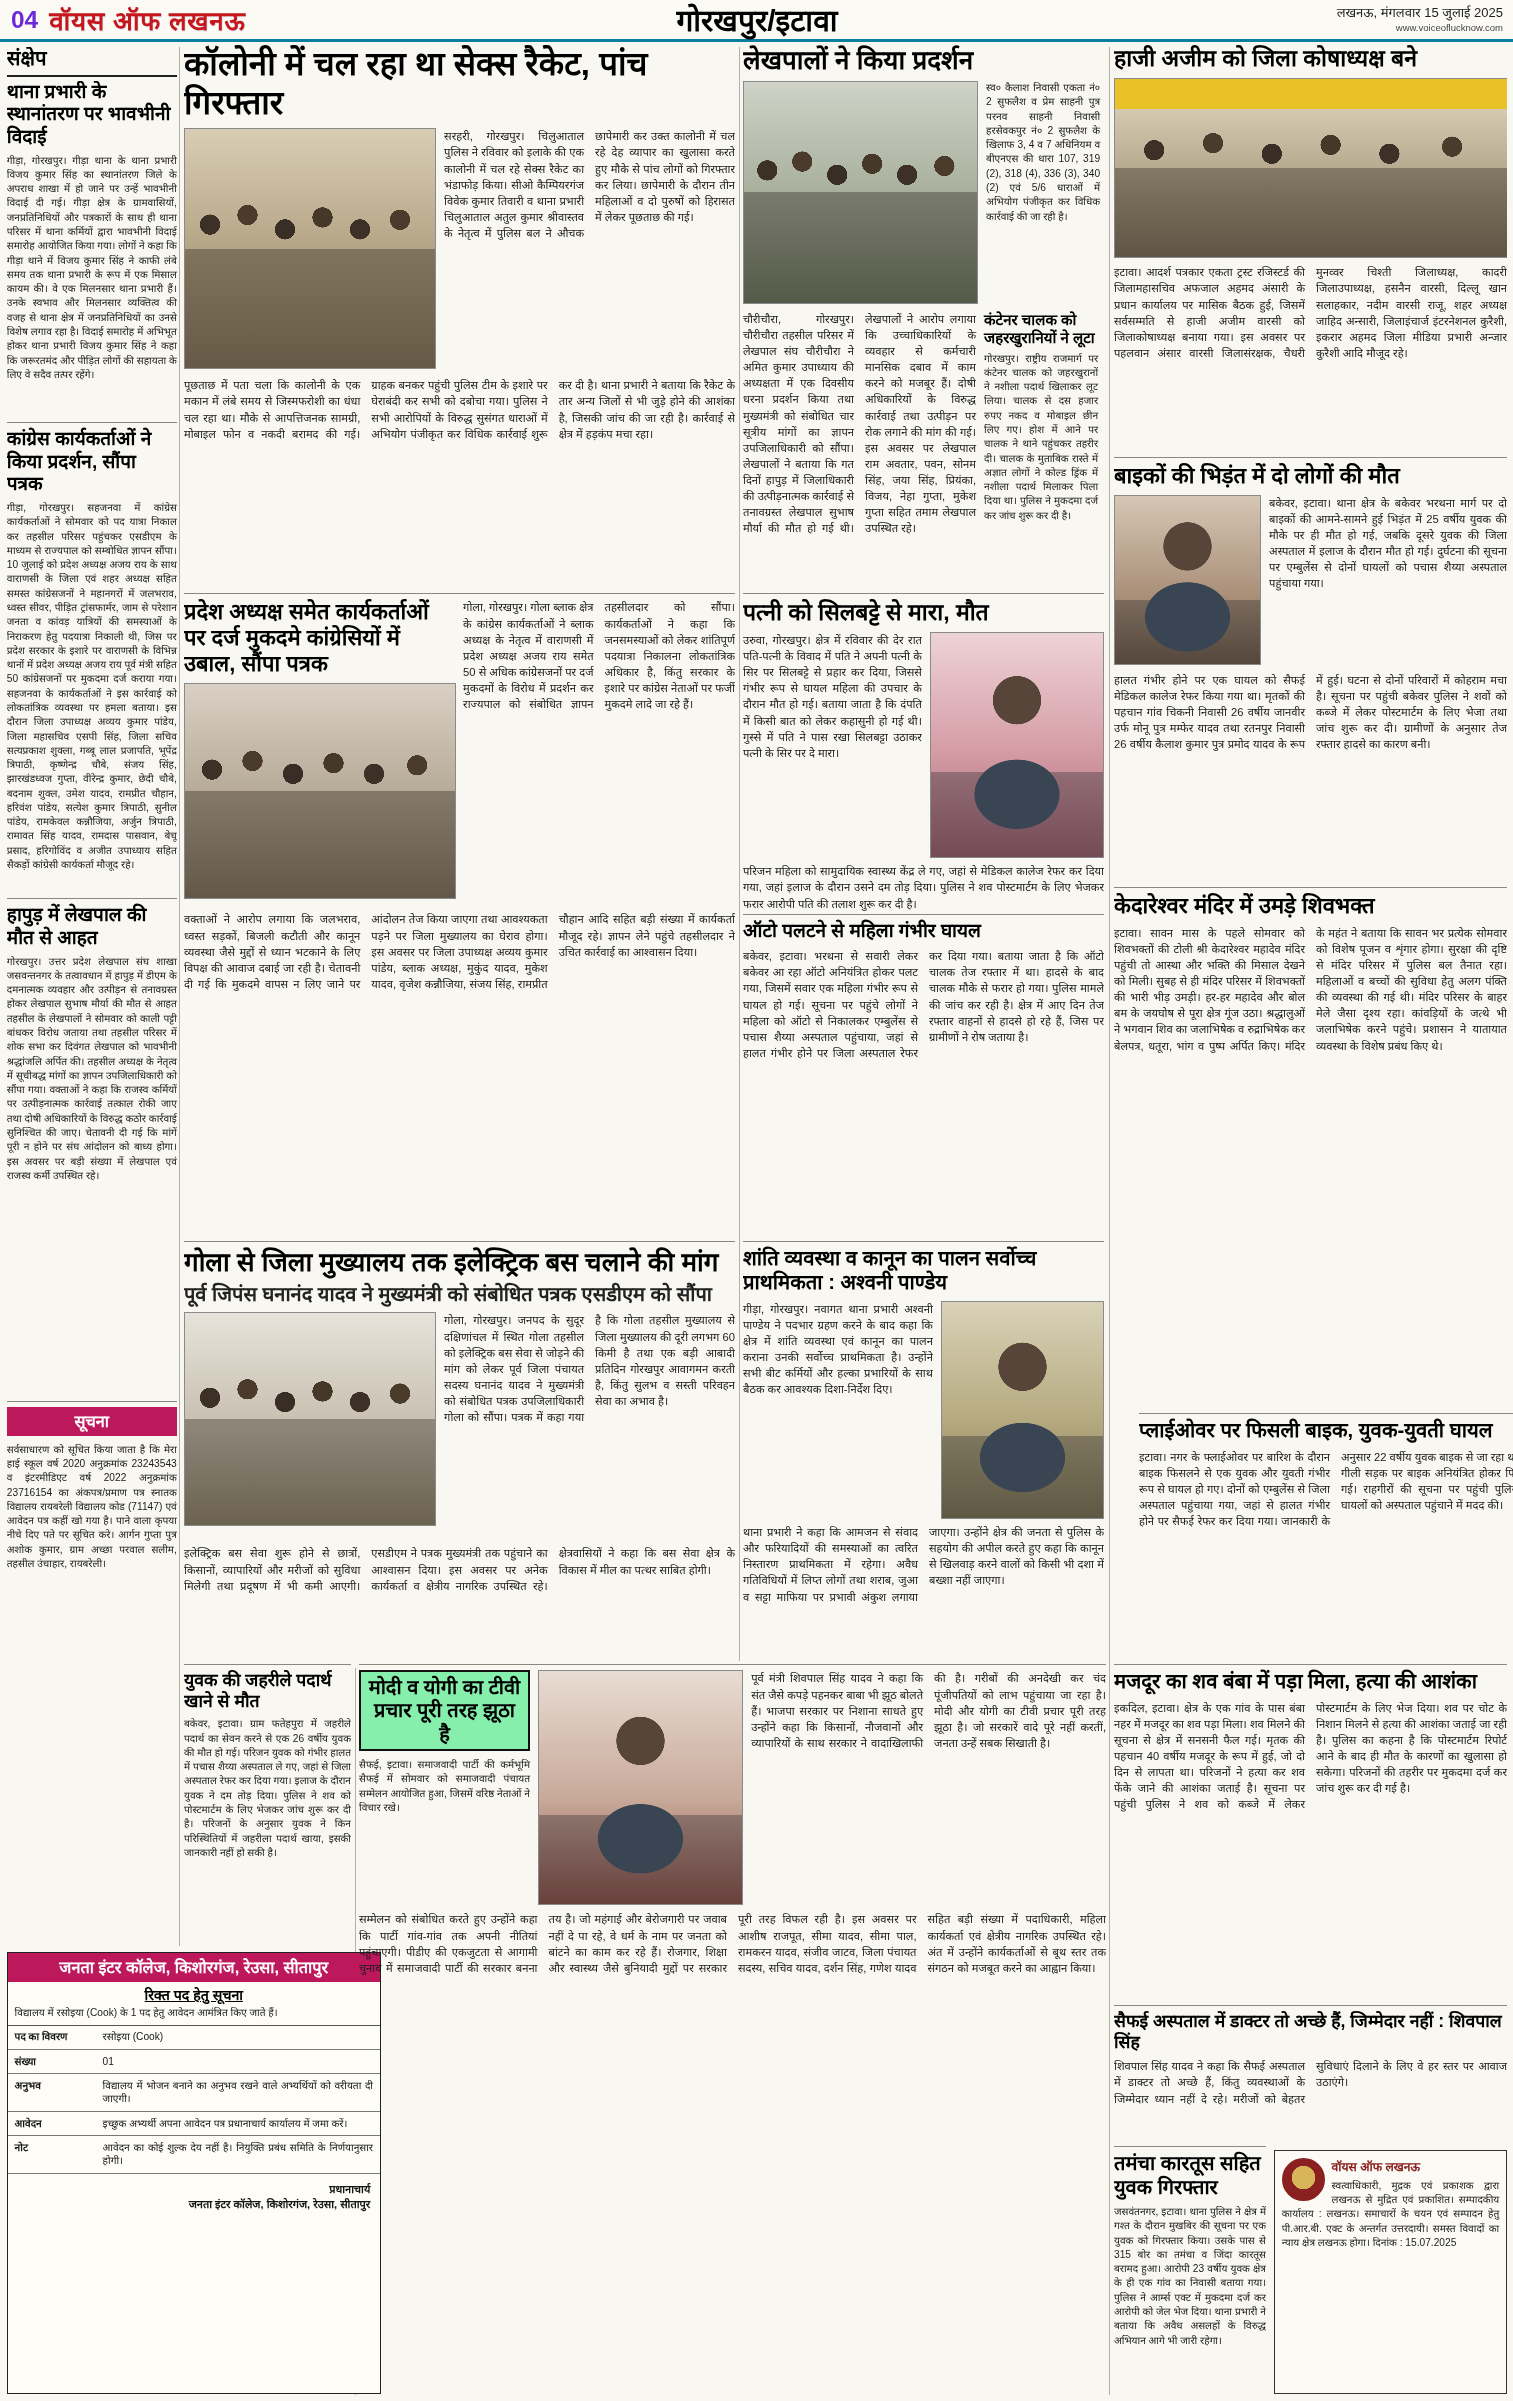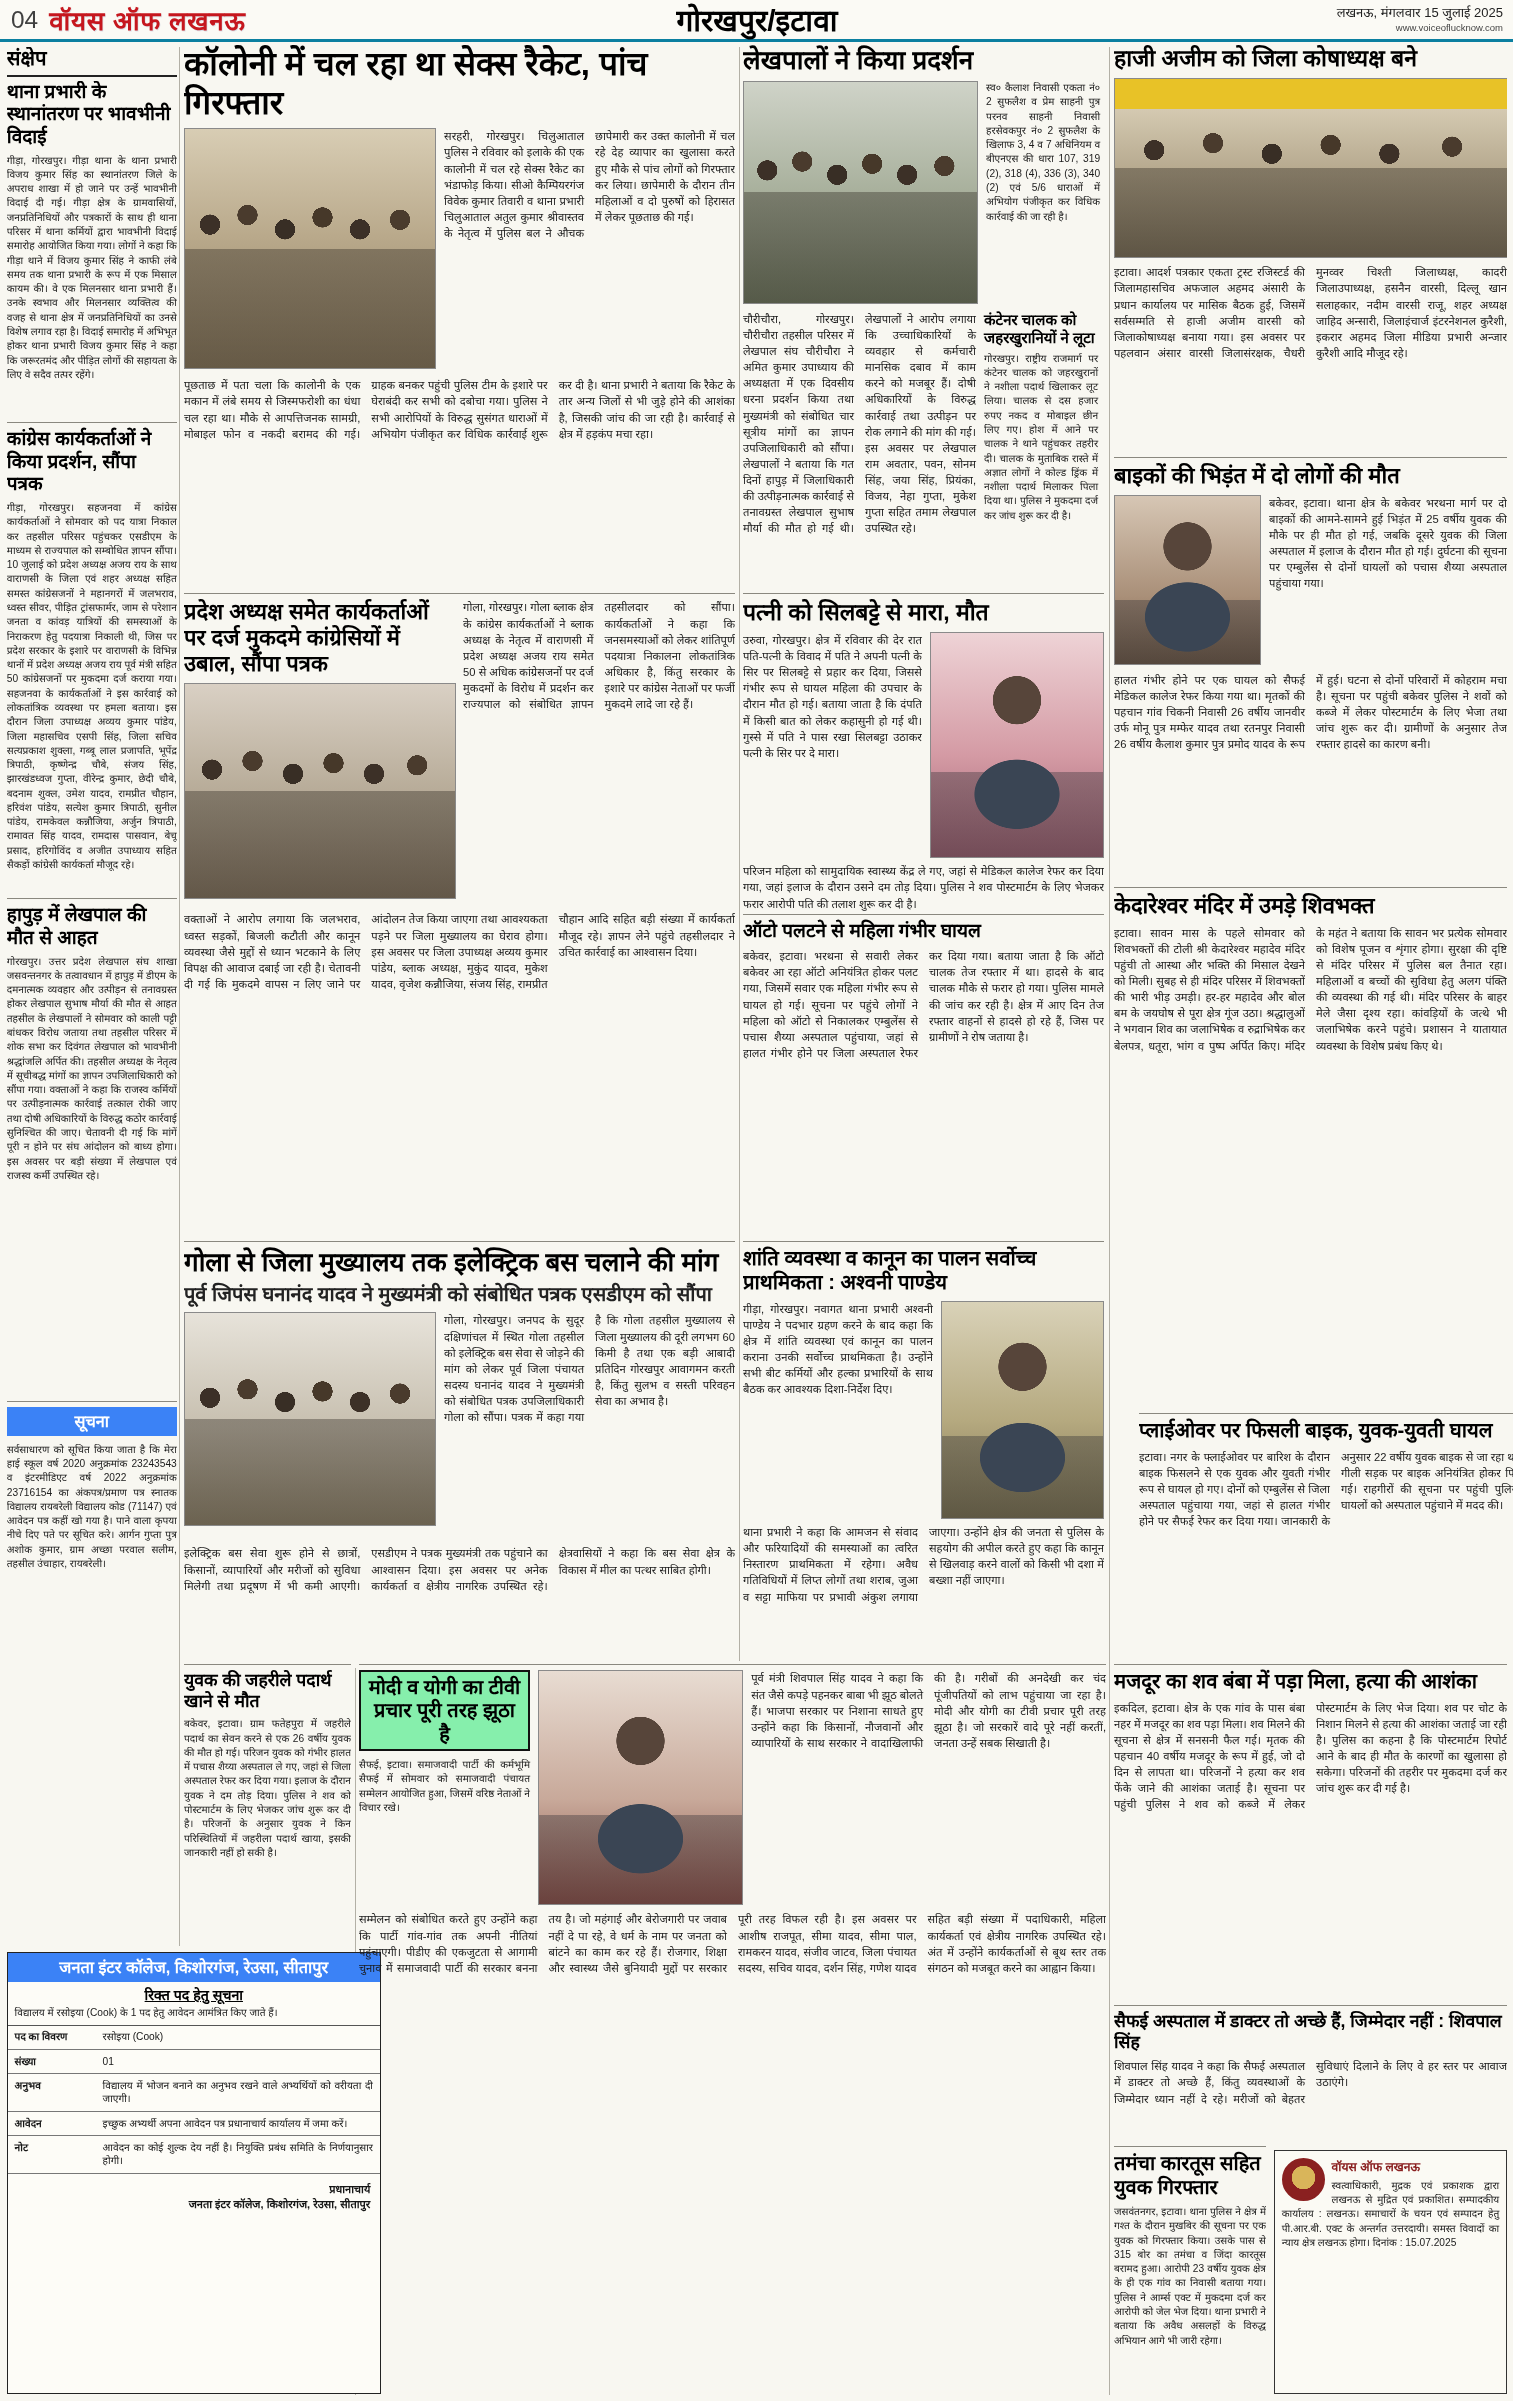--- a/index.html
+++ b/index.html
@@ -1,39 +1,39 @@
 <!DOCTYPE html>
 <html style="font-size:11px"><head>
 <meta charset="utf-8">
 <style>
   html,body{margin:0;padding:0;background:#dddbd4;}
   .page{position:relative;width:1514px;height:2401px;margin:0 auto;background:#f8f7f1;
         font-family:"Liberation Sans","DejaVu Sans",sans-serif;color:#161616;overflow:hidden;}
   
   .masthead-bar{position:absolute;left:0;top:0;width:1514px;height:42px;box-sizing:border-box;
         border-bottom:3.4px solid #0b7fa0;display:flex;align-items:center;padding:0 11px;background:#fbfaf5;}
-  .pageno{font-size:24.4px;font-weight:normal;color:#404040;margin-right:11px;}
+  .pageno{font-size:24.4px;font-weight:bold;color:#6d28d9;margin-right:11px;}
   .masthead{font-size:26px;font-weight:bold;color:#c6171e;letter-spacing:0.7px;text-shadow:0.7px 0.7px 0 #1a3c8f22;}
   .section-center{position:absolute;left:0;right:0;text-align:center;font-size:30px;font-weight:bold;color:#000;pointer-events:none;}
   .datebox{margin-left:auto;text-align:right;font-size:13px;line-height:1.3;color:#222;z-index:2;}
   .datebox .site{font-size:9.5px;color:#444;}
   
   .blk{position:absolute;box-sizing:border-box;overflow:hidden;}
   .sep{border-top:1.4px solid #8a887f;padding-top:5.4px;}
   .hl{font-weight:bold;color:#000;line-height:1.18;margin:0 0 5.4px 0;}
   .h48{font-size:33px}.h38{font-size:26px}.h36{font-size:24.4px}.h34{font-size:23px}
   .h32{font-size:22px}.h30{font-size:20.3px}.h28{font-size:19px}.h26{font-size:17.6px}.h24{font-size:20px}.h22{font-size:15px}
   .body{text-align:justify;font-size:11.2px;line-height:1.44;color:#1b1b1b;}
   .sm{font-size:10.2px;line-height:1.4;}
   .cols2{columns:2;column-gap:11px;}
   .cols3{columns:3;column-gap:11px;}
   .cols4{columns:4;column-gap:11px;}
   .row{display:flex;gap:8.1px;}
   .vrule{position:absolute;width:0.7px;background:#b3b0a6;}
-  .bar{background:#3b82f6;color:#fff;text-align:center;font-weight:bold;font-size:16.3px;line-height:28.5px;height:28.5px;}
+  .bar{background:#be185d;color:#fff;text-align:center;font-weight:bold;font-size:16.3px;line-height:28.5px;height:28.5px;}
   .brief{border-bottom:2.7px double #222;}
   
   .ph{position:relative;border:0.7px solid #8a8a8a;flex:none;overflow:hidden;}
   .ph-sex{background:linear-gradient(180deg,#d8cdb4 0%,#b9a98b 45%,#8a7a5f 100%);}
   .ph-lekhpal{background:linear-gradient(180deg,#cfd3c8 0%,#a8b09c 50%,#6f7a63 100%);}
   .ph-haji{background:linear-gradient(180deg,#e3d9c2 0%,#b3a68b 55%,#7d725c 100%);}
   .ph-haji::before{content:"";position:absolute;left:0;right:0;top:0;height:30px;background:#e8c227;z-index:1;}
   .ph-bike{background:linear-gradient(180deg,#d6c6b4 0%,#a98f78 60%,#6d5844 100%);}
   .ph-mukadma{background:linear-gradient(180deg,#d9d0c4 0%,#b4a894 55%,#857663 100%);}
   .ph-patni{background:linear-gradient(180deg,#eed3d6 0%,#d49aa4 55%,#9c5f6e 100%);}

